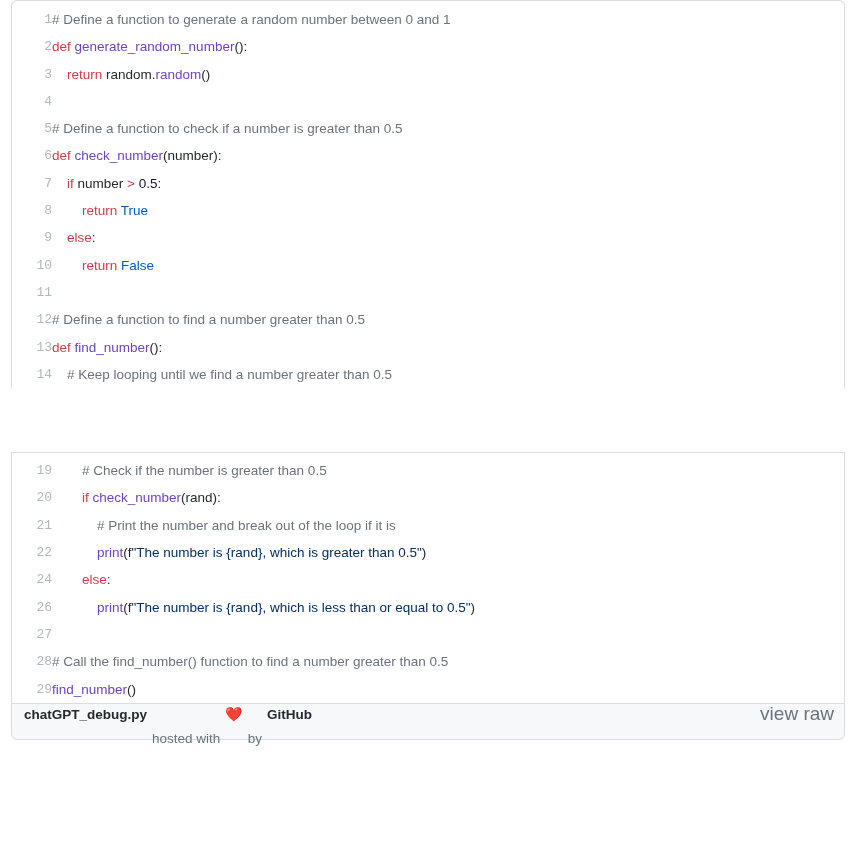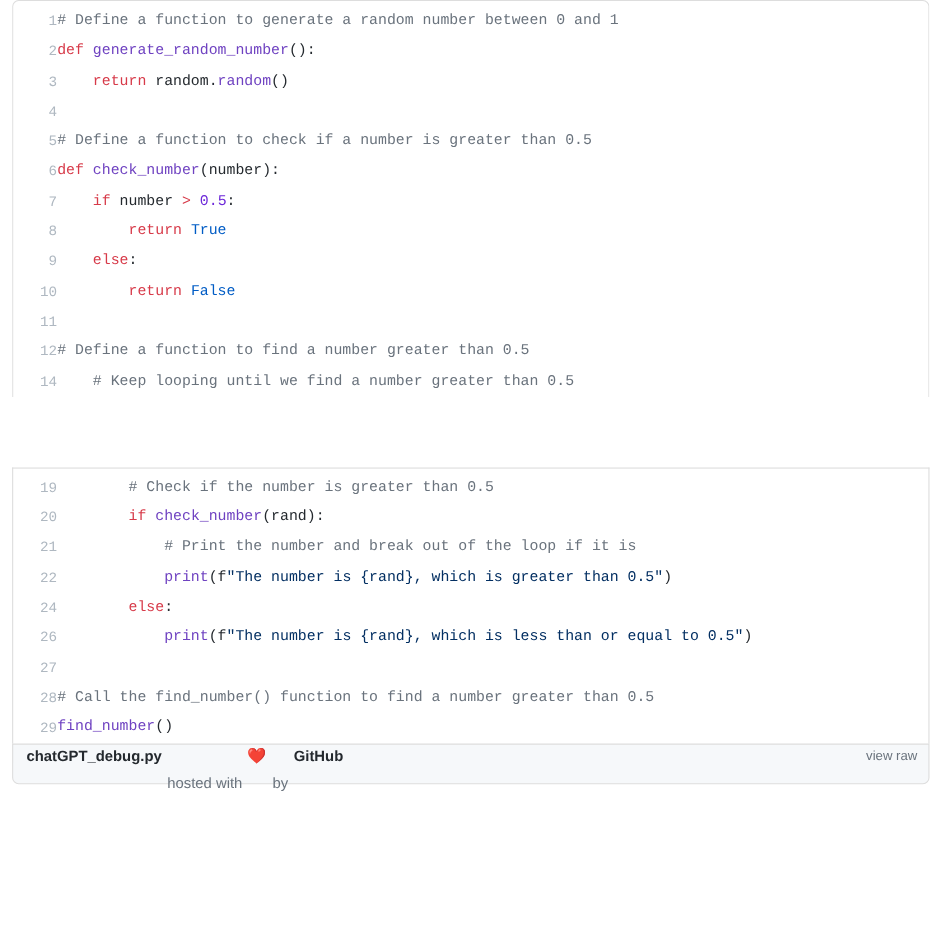--- a/index.html
+++ b/index.html
@@ -59,35 +59,35 @@
     color: #afb8c1;
     font-family: "Liberation Mono", "DejaVu Sans Mono", monospace;
     font-size: 13px;
     line-height: 27.3px;
     height: 27.3px;
     user-select: none;
     white-space: nowrap;
   }
   td.lc {
     padding-left: 10px;
-    font-family: Liberation Mono, monospace;
+    font-family: Liberation Sans, sans-serif;
     font-size: 13.5px;
     line-height: 27.3px;
     height: 27.3px;
     color: #24292e;
     white-space: pre;
     overflow: hidden;
   }
 
   
   .t-com { color: #6a737d; }
   .t-kw  { color: #d73a49; }
   .t-fn  { color: #6f42c1; }
   .t-con { color: #005cc5; }
-  .t-num { color: #6d28d9; }
+  .t-num { color: #0f172a; }
   .t-str { color: #032f62; }
   .t-pln { color: #24292e; }
 
   
   .gap {
     height: 64px;
     background: #ffffff;
   }
 
   
@@ -115,21 +115,21 @@
   .meta-left .fname,
   .meta-left .ghname {
     color: #24292e;
     font-weight: bold;
   }
   .meta-left .lite { color: #6a737d; margin-top: 48px; }
   .heart { font-size: 14px; line-height: 1; }
   .view-raw {
     color: #6a737d;
     text-decoration: none;
-    font-size: 12px;
+    font-size: 19px;
     white-space: nowrap;
   }
 </style>
 </head>
 <body>
 
 <div class="gist-wrap">
 
   <div class="code-block first">
     <table class="code-table">
@@ -174,20 +174,24 @@
             <td class="ln">10</td>
             <td class="lc"><span class="t-pln">        </span><span class="t-kw">return</span><span class="t-pln"> </span><span class="t-con">False</span></td>
           </tr>
           <tr>
             <td class="ln">11</td>
             <td class="lc">&nbsp;</td>
           </tr>
           <tr>
             <td class="ln">12</td>
             <td class="lc"><span class="t-com"># Define a function to find a number greater than 0.5</span></td>
+          </tr>
+          <tr>
+            <td class="ln">13</td>
+            <td class="lc"><span class="t-kw">def </span><span class="t-fn">find_number</span><span class="t-pln">():</span></td>
           </tr>
           <tr>
             <td class="ln">14</td>
             <td class="lc"><span class="t-com">    # Keep looping until we find a number greater than 0.5</span></td>
           </tr>
         </tbody>
     </table>
   </div>
 
   <div class="gap"></div>

